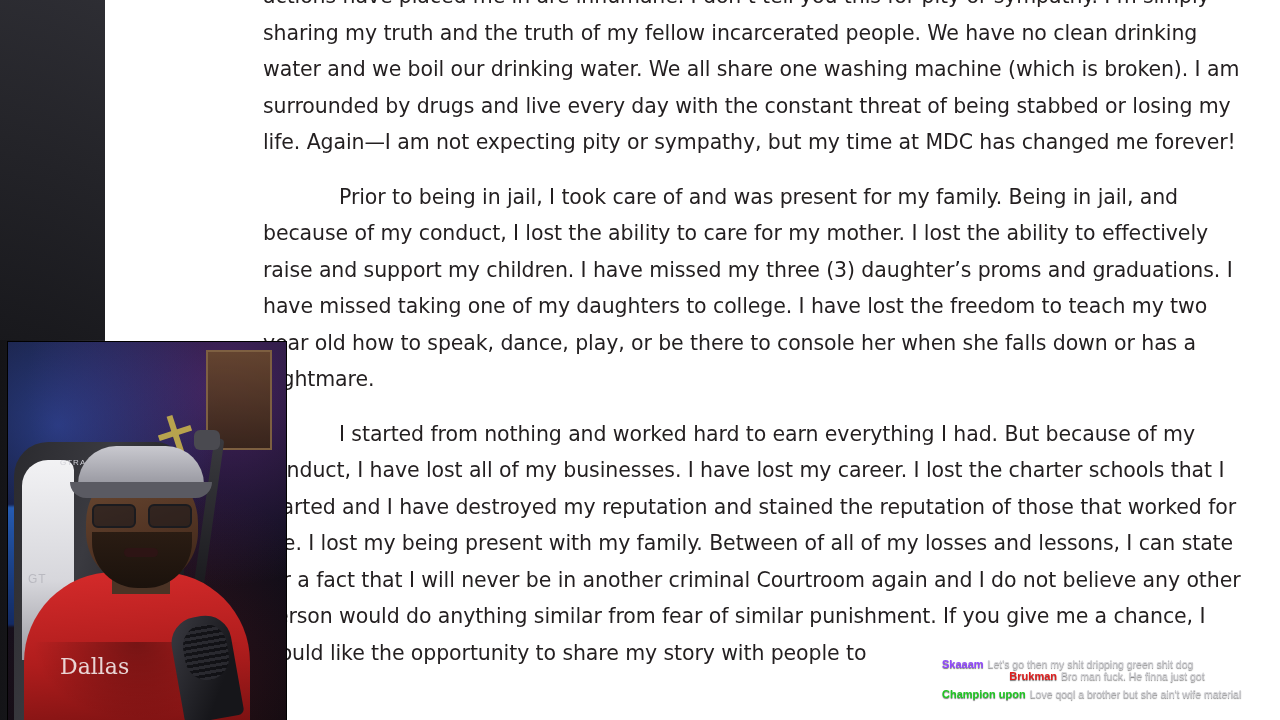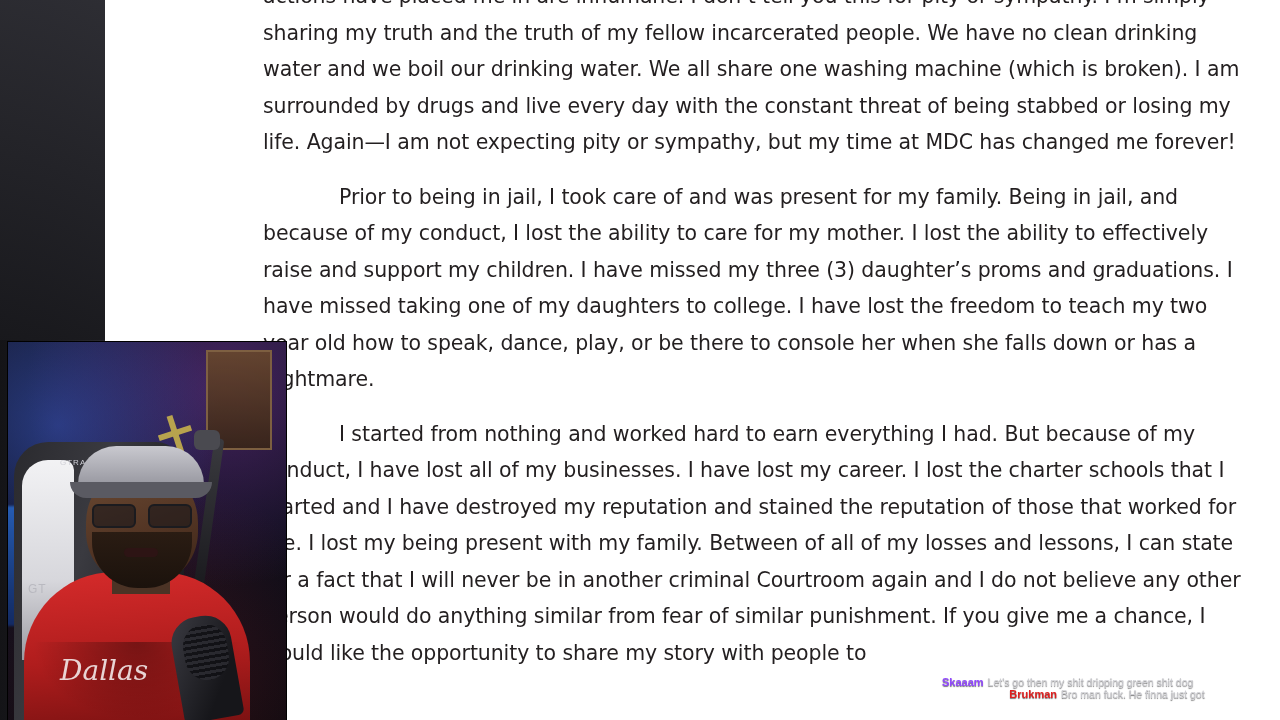--- a/index.html
+++ b/index.html
@@ -151,21 +151,21 @@
     left: 52px;
     top: 116px;
     color: #cfcfd6;
     font-size: 8px;
     letter-spacing: 1px;
     font-family: "Liberation Sans", sans-serif;
   }
   #webcam .chair-badge2 {
     position: absolute;
     left: 20px;
-    top: 240px;
+    top: 230px;
     color: #b9b9c0;
     font-size: 12px;
     letter-spacing: 1px;
     text-align: center;
   }
   
   #webcam .monitor {
     position: absolute;
     left: -4px;
     top: 164px;
@@ -211,22 +211,21 @@
     top: 300px;
     width: 210px;
     height: 80px;
     background: radial-gradient(ellipse at 50% 0%, rgba(0,0,0,0.35) 0%, rgba(0,0,0,0) 70%);
   }
   #webcam .script {
     position: absolute;
     left: 52px;
     top: 312px;
     color: #f3e9e9;
-    font-size: 28px;
-    font-style: italic;
+    font-size: 22px;
     font-family: "DejaVu Serif", serif;
     opacity: 0.9;
   }
   #webcam .neck {
     position: absolute;
     left: 104px;
     top: 206px;
     width: 58px;
     height: 46px;
     background: #4b3325;
@@ -388,15 +387,18 @@
     <div class="mic-grill"></div>
   </div>
 
   <div id="chat">
     <div class="line">
       <span class="user" style="color:#9147ff">Skaaam</span><span class="msg">Let's go then my shit dripping green shit dog</span>
     </div>
     <div class="line l2">
       <span class="user" style="color:#e01e1e">Brukman</span><span class="msg">Bro man fuck. He finna just got</span>
     </div>
+    <div class="line">
+      <span class="user" style="color:#1fc722">Champion upon</span><span class="msg">Love qoql a brother but she ain't wife material</span>
+    </div>
   </div>
 
 </div>
 
 </body></html>

